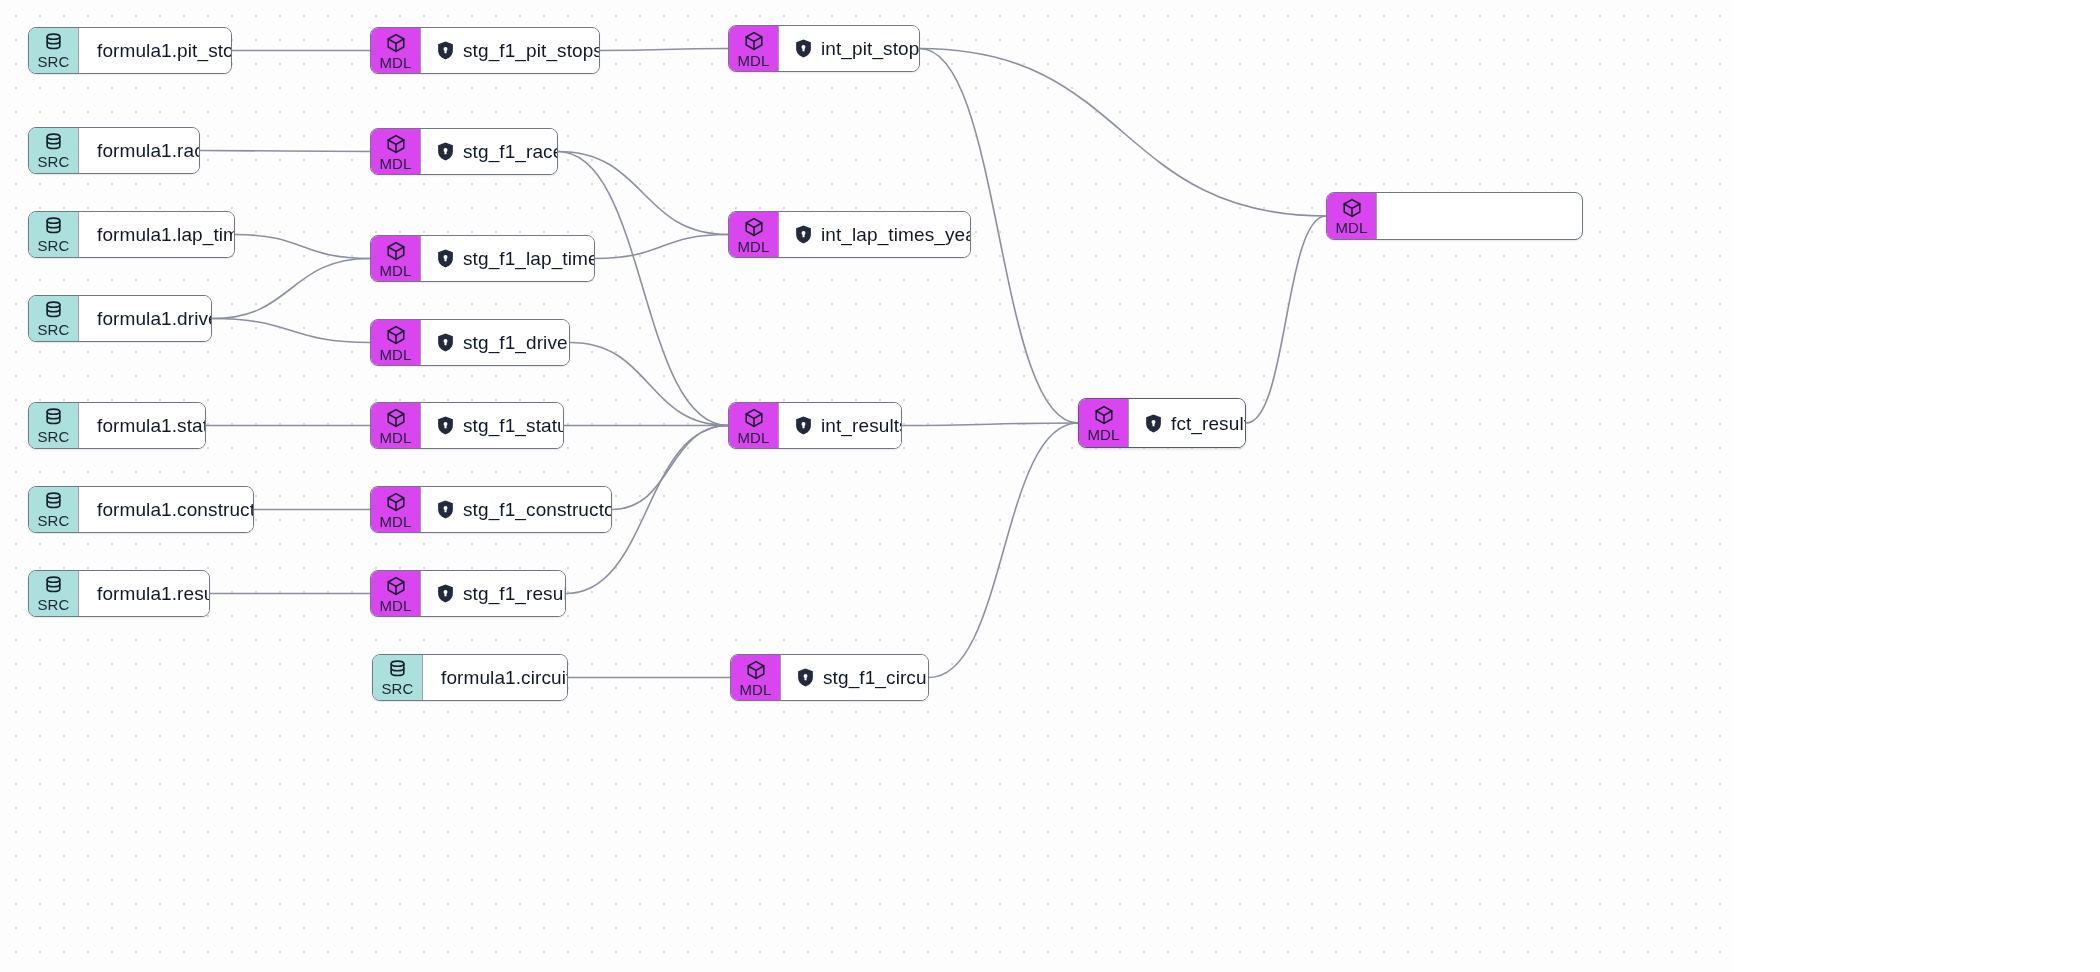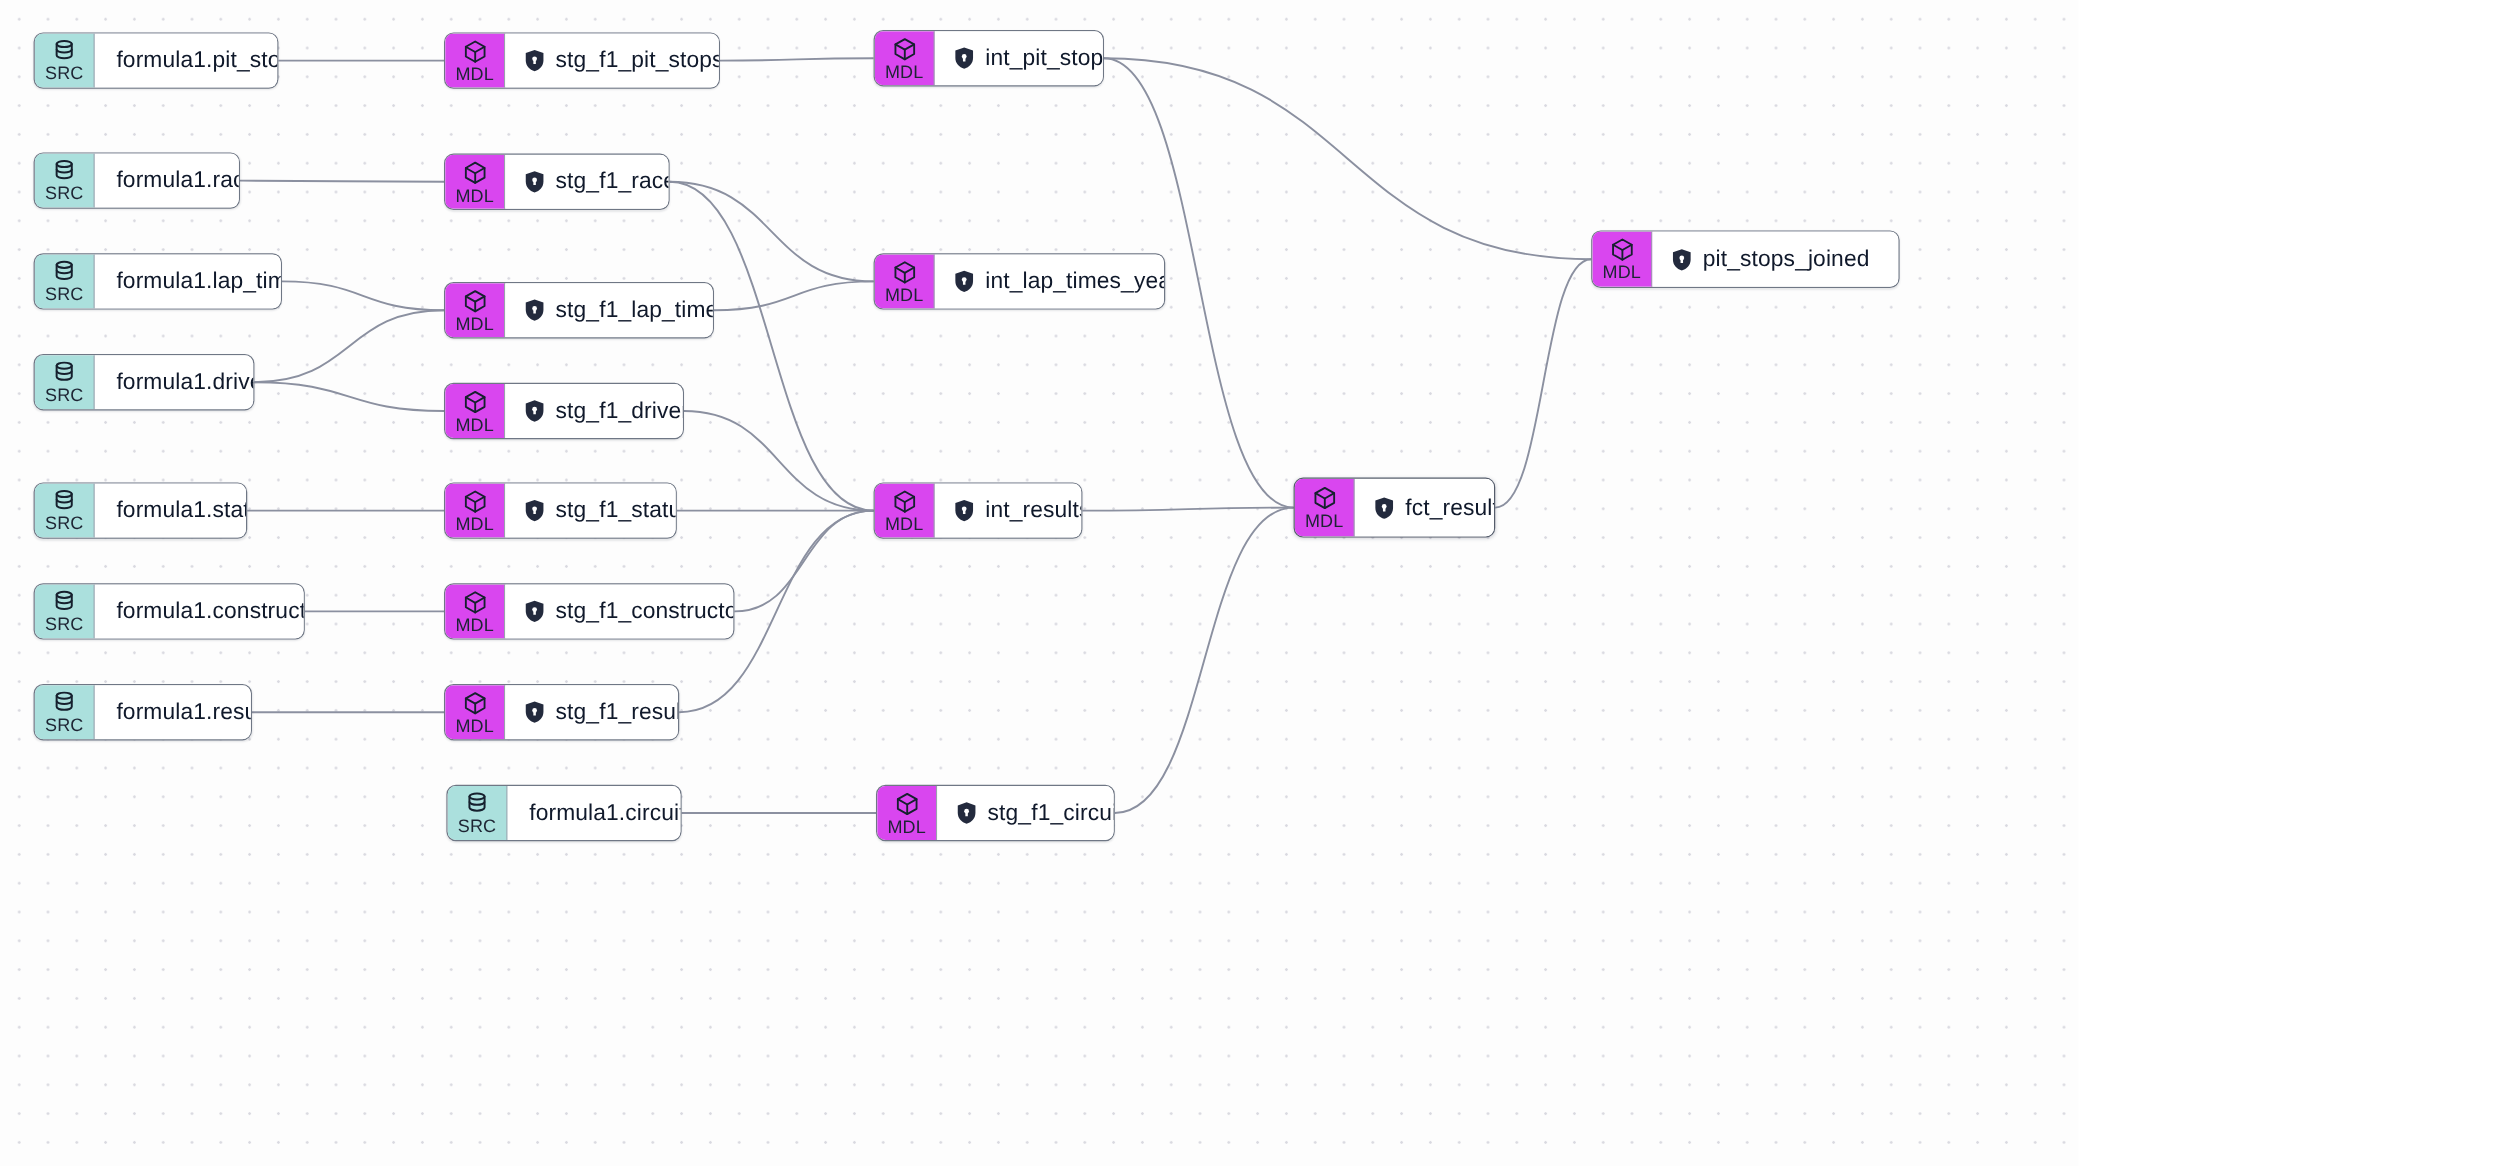--- a/index.html
+++ b/index.html
@@ -450,23 +450,15 @@
       </div>
       <div class="node mdl" style="left: 1326px; top: 192px; width: 257px; height: 48px;">
         <div class="node-badge">
           <span class="badge-icon"><svg width="22" height="22" viewBox="0 0 24 24" fill="none" stroke="#16202e" stroke-width="1.7" stroke-linecap="round" stroke-linejoin="round">
               <path d="M20.5 7.6v8.8L12 21.2 3.5 16.4V7.6L12 2.8z"></path>
               <path d="M3.5 7.6 12 12.4l8.5-4.8"></path>
               <path d="M12 12.4v8.8"></path>
             </svg></span>
           <span class="badge-text">MDL</span>
         </div>
-        <div class="node-body">
-          <span class="shield-icon"><svg width="17" height="19" viewBox="0 0 18 20" aria-hidden="true">
-              <path d="M9 0.6 16.8 3.3v6.4c0 5-3.3 8.3-7.8 9.7C4.5 18 1.2 14.7 1.2 9.7V3.3z" fill="#232a3d"></path>
-              <circle cx="9" cy="8.4" r="2.1" fill="#ffffff"></circle>
-              <path d="M7.9 8.6h2.2v4.3H7.9z" fill="#ffffff"></path>
-            </svg></span>
-          <span class="node-label">pit_stops_joined</span>
-        </div>
       </div>
     </div>
 </div>
 
 </body></html>

